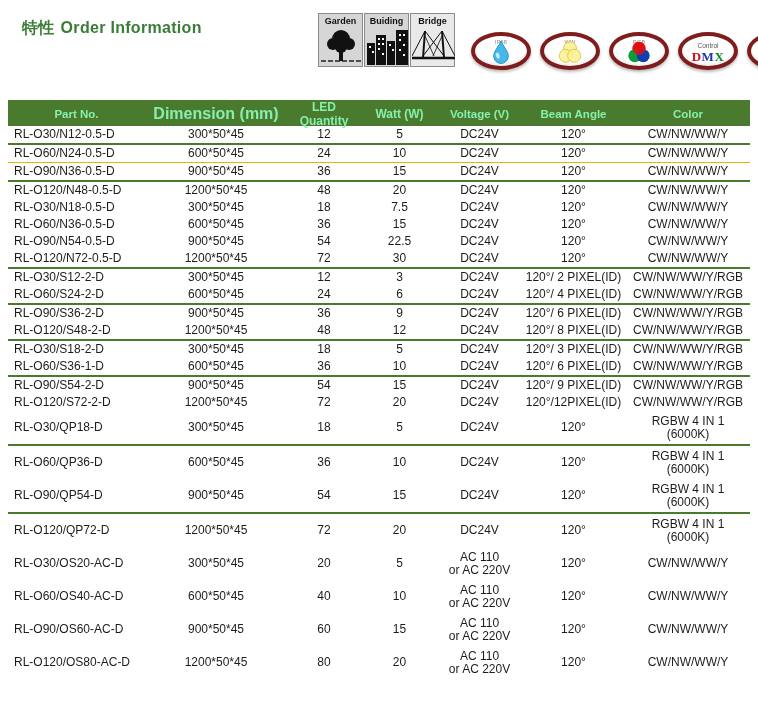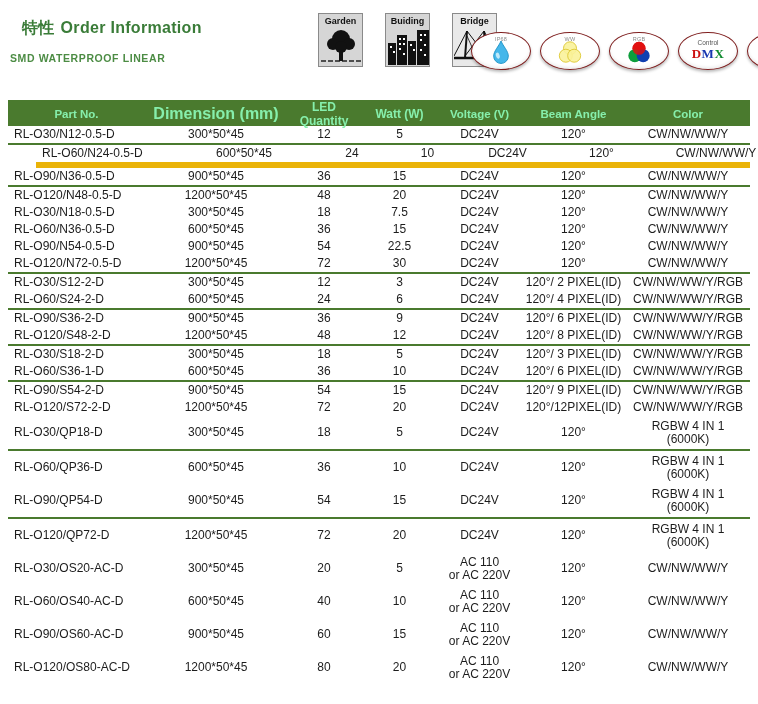--- a/index.html
+++ b/index.html
@@ -6,30 +6,30 @@
   body{width:758px;height:704px;position:relative;overflow:hidden;
        font-family:"Liberation Sans",sans-serif;-webkit-font-smoothing:antialiased;}
 
   
   .titles{position:absolute;left:10px;top:6px;}
   .page-title{margin:12px;font-size:16px;font-weight:bold;color:#3a7c38;letter-spacing:.3px;}
   .page-title .en{margin-left:6px;}
   .subtitle{margin-top:13px;font-size:10.5px;color:#4c8c44;letter-spacing:.6px;font-weight:bold;}
 
   
-  .app-icons{position:absolute;left:318px;top:13px;display:flex;gap:22px;}
+  .app-icons{position:absolute;left:318px;top:13px;display:flex;gap:1px;}
   .app-icon{width:45px;height:54px;background:#d6d6d6;border:1px solid #8a8a8a;
             position:relative;box-sizing:border-box;}
   .app-icon .app-label{position:absolute;top:2px;left:0;width:100%;text-align:center;
                        font-size:9px;font-weight:bold;color:#111;}
   .app-icon svg{position:absolute;bottom:1px;left:1px;}
 
   
   .feature-icons{position:absolute;left:471px;top:32px;display:flex;gap:9px;}
-  .circle{width:60px;height:38px;border-radius:50%;background:#fff;border:1px solid #7f1d1d;
+  .circle{width:60px;height:38px;border-radius:50%;background:#fff;border:4px solid #7f1d1d;
           box-shadow:0 2px 3px rgba(0,0,0,.28), inset 0 -2px 3px rgba(0,0,0,.07);
           position:relative;box-sizing:border-box;}
   .circle-label{position:absolute;top:3px;left:0;width:100%;text-align:center;
                 font-size:5.5px;color:#8a8a8a;letter-spacing:.2px;}
   .circle svg{position:absolute;left:50%;top:54%;transform:translate(-50%,-50%);}
   .dmx-control{position:absolute;top:6px;left:0;width:100%;text-align:center;
                font-size:6.5px;color:#555;}
   .dmx-word{position:absolute;top:13px;left:0;width:100%;text-align:center;
             font-family:"Liberation Serif",serif;font-size:13px;font-weight:bold;letter-spacing:.5px;}
   .dmx-word .L0{color:#cc1111;} .dmx-word .L1{color:#1836b0;} .dmx-word .L2{color:#0f8a2f;}
@@ -39,28 +39,27 @@
   .thead,.tr{display:grid;grid-template-columns:137px 142px 74px 77px 83px 105px 124px;}
   .thead{background:#4a7a2e;color:#86efac;height:26px;align-items:center;}
   .th{text-align:center;font-weight:bold;font-size:11.5px;}
   .th:nth-child(2){font-size:16px;}
   .th:nth-child(3),.th:nth-child(4){font-size:12px;}
   .tr{min-height:17px;align-items:center;font-size:12px;}
   .tr.tall{min-height:33px;}
   .td{text-align:center;line-height:13px;padding:1px 0;}
   .td.col0{text-align:left;padding-left:6px;}
   .sep-green{border-bottom:2px solid #4a7a2e;}
-  .sep-gray{border-bottom:6px solid #eab308;margin-left:28px;}
+  .sep-gray{border-bottom:1px solid #eab308;}
 </style>
 </head>
 <body>
 
 <div class="titles">
   <h1 class="page-title"><span>特性</span><span class="en">Order Information</span></h1>
-  <div class="subtitle">SMD WATERPROOF LINEAR</div>
 </div>
 
 <div class="app-icons">
   <div class="app-icon">
     <span class="app-label">Garden</span>
     <svg width="43" height="38" viewBox="0 0 43 38">
       <line x1="1" y1="34" x2="42" y2="34" stroke="#222" stroke-width="1.6" stroke-dasharray="5 2"></line>
       <rect x="19" y="21" width="4" height="13" fill="#111"></rect>
       <circle cx="21" cy="12" r="9" fill="#111"></circle>
       <circle cx="13" cy="17" r="6" fill="#111"></circle>

